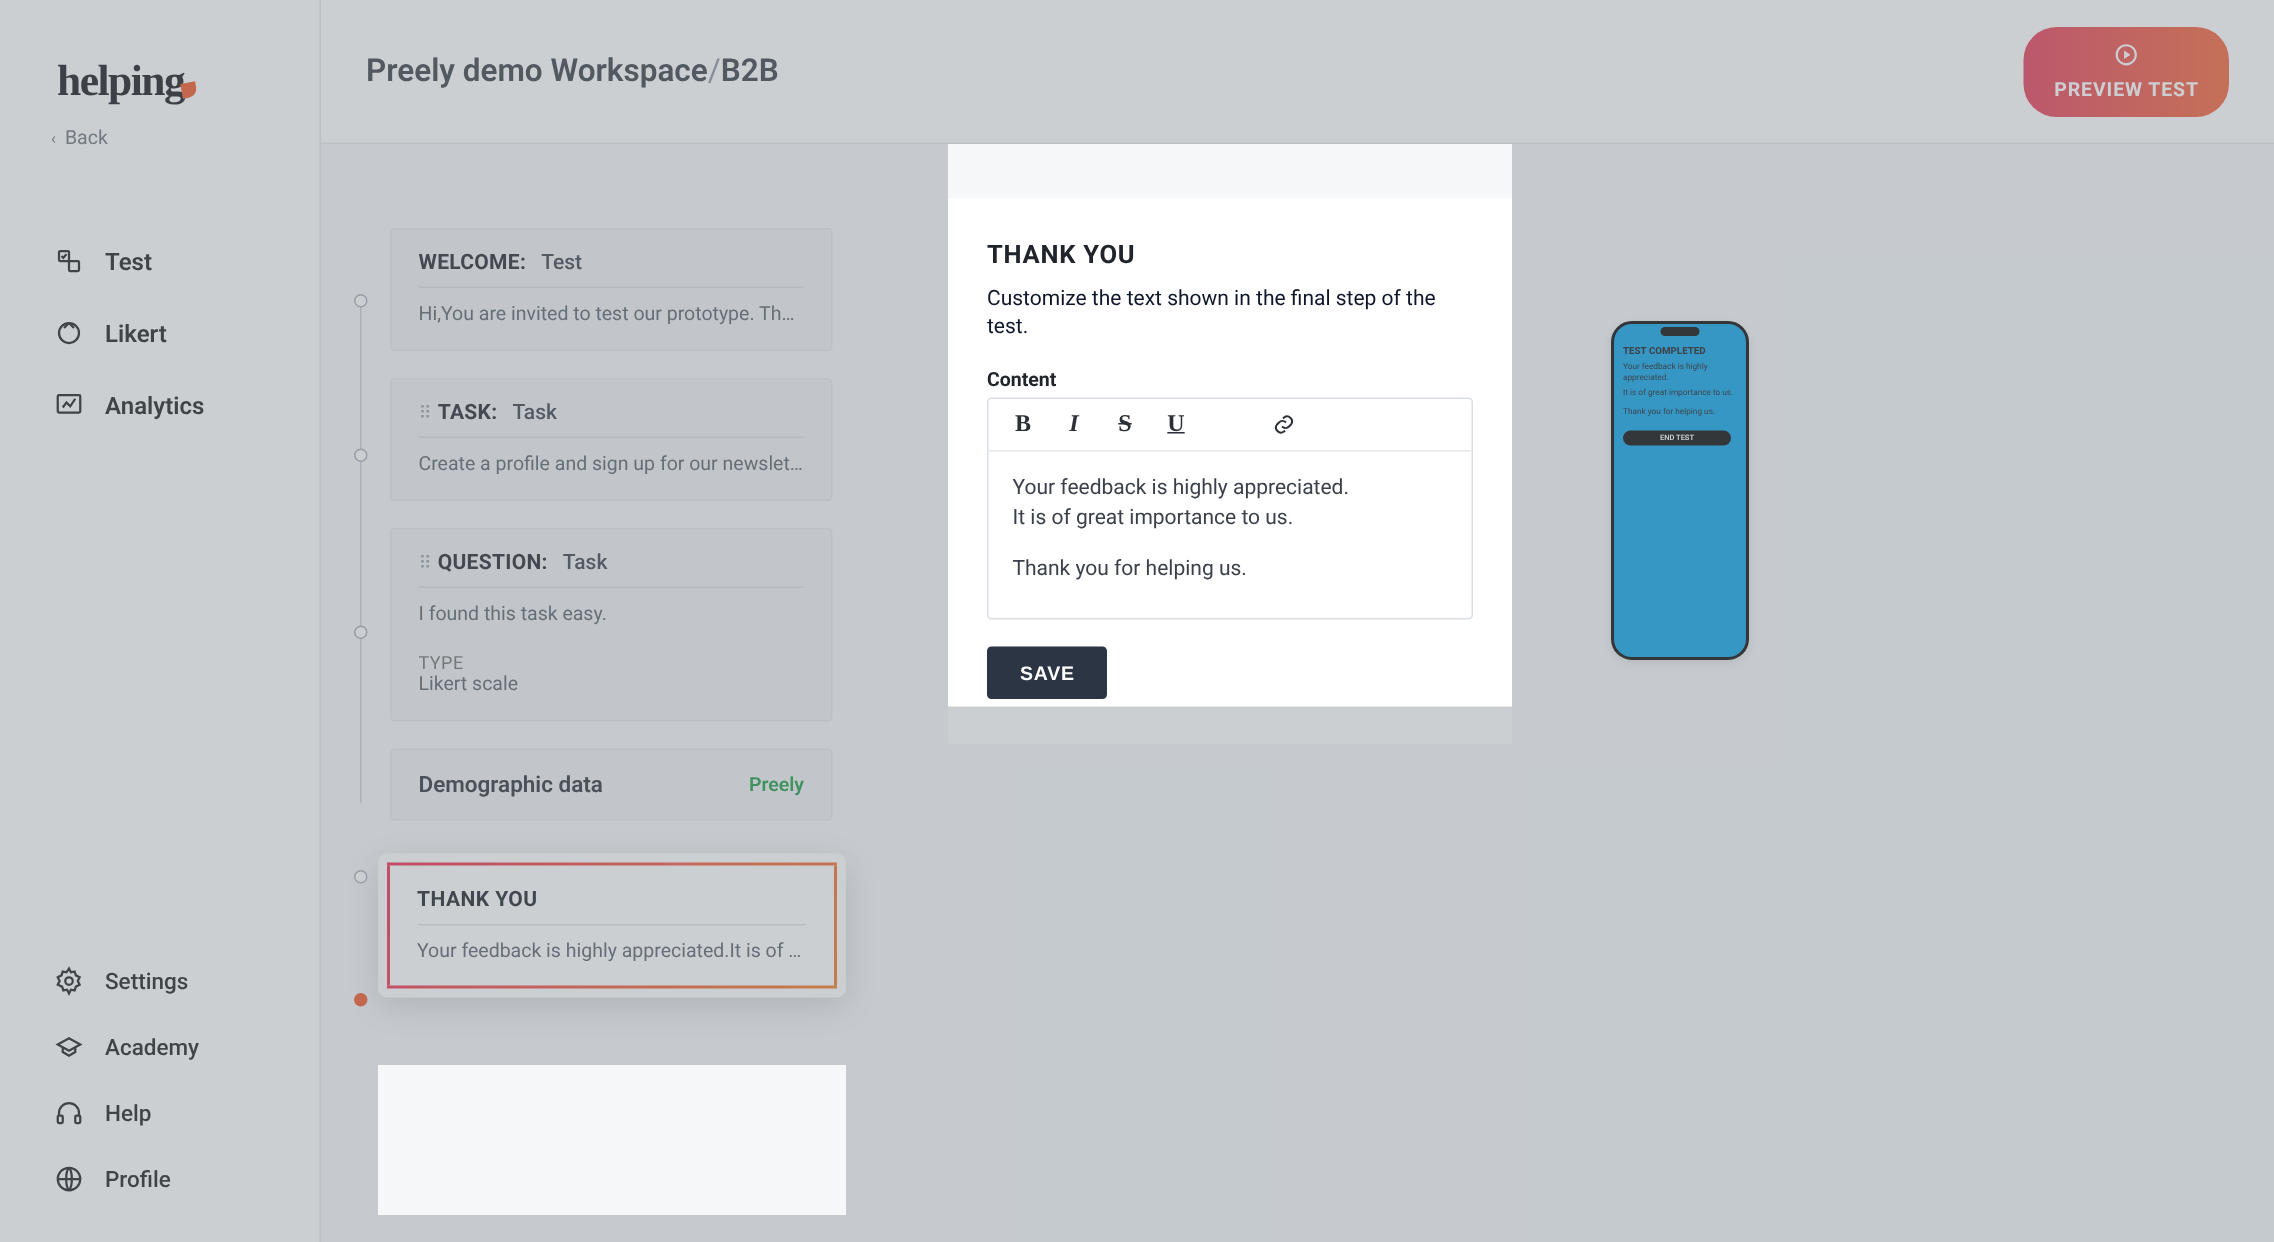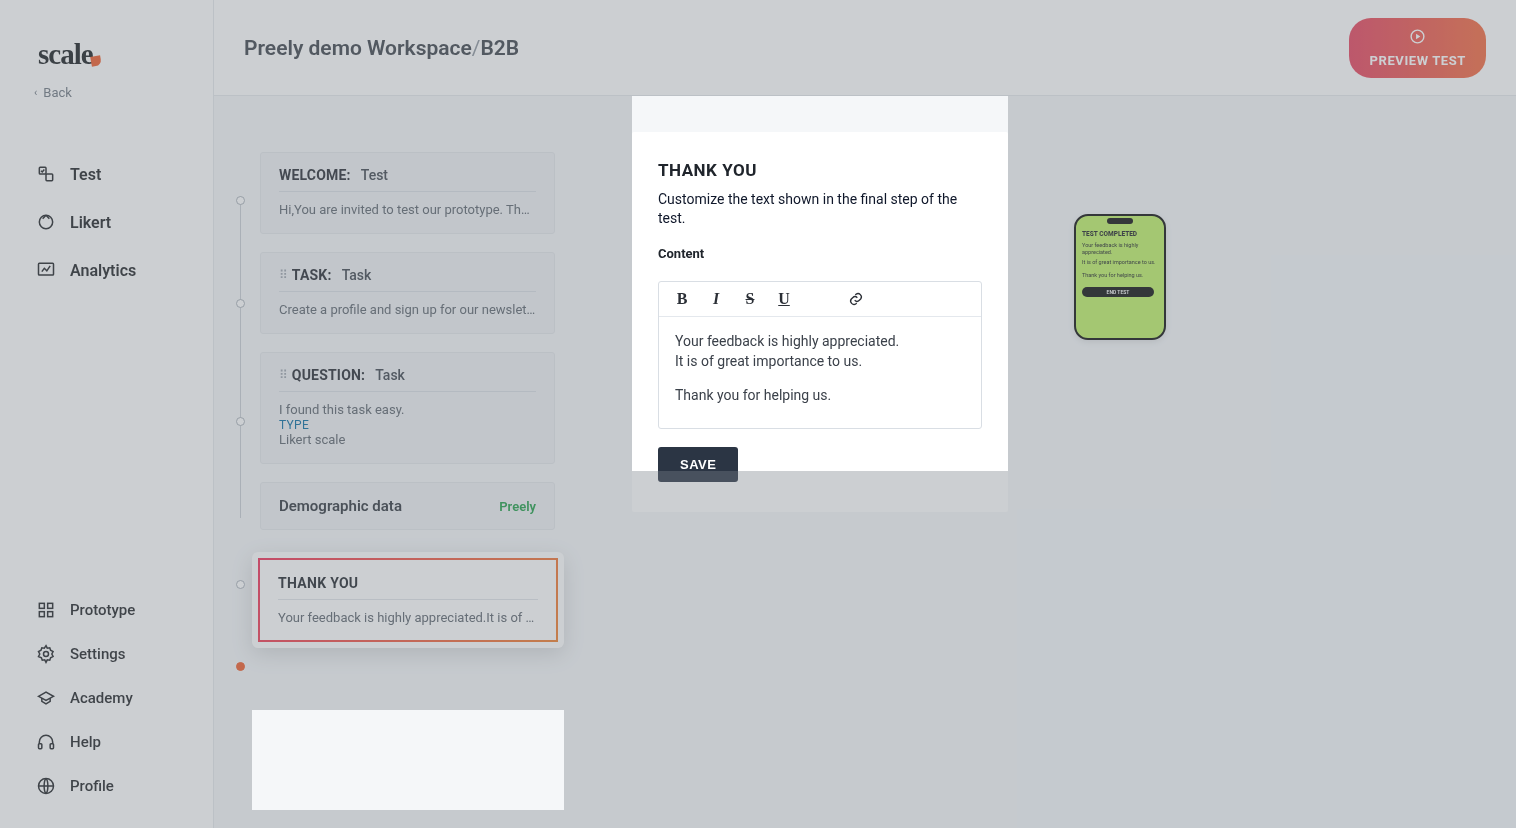--- a/index.html
+++ b/index.html
@@ -169,23 +169,23 @@
   .card .body {
     font-size: 13px;
     color: #5b636c;
     padding-top: 10px;
     white-space: nowrap;
     overflow: hidden;
     text-overflow: ellipsis;
   }
   .card .meta-label {
     font-size: 12px;
-    color: #0369a1;
+    color: #737373;
     letter-spacing: 0.3px;
-    margin-top: 1px;
+    margin-top: 18px;
   }
   .card .meta-val {
     font-size: 13px;
     color: #5b636c;
   }
 
   .insert-wrap { margin: -3px 0 15px 28px; width: 295px; display:flex; justify-content:center; }
   .insert-btn {
     background: #2b3544;
     color: #fff;
@@ -267,21 +267,21 @@
   .editor-panel .desc {
     font-size: 14px;
     color: #0f172a;
     line-height: 1.35;
     margin-bottom: 18px;
   }
   .editor-panel .field-label {
     font-size: 13px;
     font-weight: 700;
     color: #20252c;
-    margin-bottom: 20px;
+    margin-bottom: 4px;
   }
   .rte {
     border: 1px solid #d9dee4;
     border-radius: 3px;
     margin-bottom: 18px;
   }
   .rte-toolbar {
     display: flex;
     align-items: center;
     gap: 16px;
@@ -320,24 +320,24 @@
     border: none;
     cursor: pointer;
   }
 
   
   .phone {
     position: absolute;
     left: 860px;
     top: 106px;
     width: 92px;
-    height: 126px;
+    height: 226px;
     border: 2px solid #0a0a0a;
     border-radius: 14px;
-    background: #bef264;
+    background: #0ea5e9;
     box-shadow: 0 2px 6px rgba(0,0,0,.1);
   }
   .phone .notch {
     position: absolute;
     top: 2px; left: 50%; transform: translateX(-50%);
     width: 26px; height: 6px;
     background: #0a0a0a;
     border-radius: 4px;
   }
   .phone-content {
@@ -383,21 +383,21 @@
   .dim.g { left:1008px; top:96px; width:508px; height:732px; }
   
   .dim.h { left:632px; top:471px; width:376px; height:357px; }
 
 </style>
 </head>
 <body>
 
 <div class="sidebar">
   <div class="logo">
-    <span>scale</span><span class="dot"></span>
+    <span>helping</span><span class="dot"></span>
   </div>
   <div class="back">
     <span class="back-chevron">‹</span>
     <span>Back</span>
   </div>
 
   <div class="nav">
     <div class="nav-item">
       <svg viewBox="0 0 24 24">
           <rect x="4" y="4" width="8" height="8" rx="1"></rect>
@@ -416,29 +416,20 @@
     <div class="nav-item">
       <svg viewBox="0 0 24 24">
           <rect x="3" y="4" width="18" height="14" rx="1"></rect>
           <path d="M7 14l3-4 3 3 4-6"></path>
         </svg>
       <span>Analytics</span>
     </div>
   </div>
 
   <div class="nav-bottom">
-    <div class="nav-item">
-      <svg viewBox="0 0 24 24">
-          <rect x="4" y="4" width="6" height="6"></rect>
-          <rect x="14" y="4" width="6" height="6"></rect>
-          <rect x="4" y="14" width="6" height="6"></rect>
-          <rect x="14" y="14" width="6" height="6"></rect>
-        </svg>
-      <span>Prototype</span>
-    </div>
     <div class="nav-item">
       <svg viewBox="0 0 24 24">
           <circle cx="12" cy="12" r="3"></circle>
           <path d="M12 2l1.5 3 3-.5 1 3 3 1.5-1.5 3 1.5 3-3 1.5-1 3-3-.5L12 22l-1.5-3-3 .5-1-3L3 15l1.5-3L3 9l3-1.5 1-3 3 .5z"></path>
         </svg>
       <span>Settings</span>
     </div>
     <div class="nav-item">
       <svg viewBox="0 0 24 24">
           <path d="M3 10l9-5 9 5-9 5z"></path>

